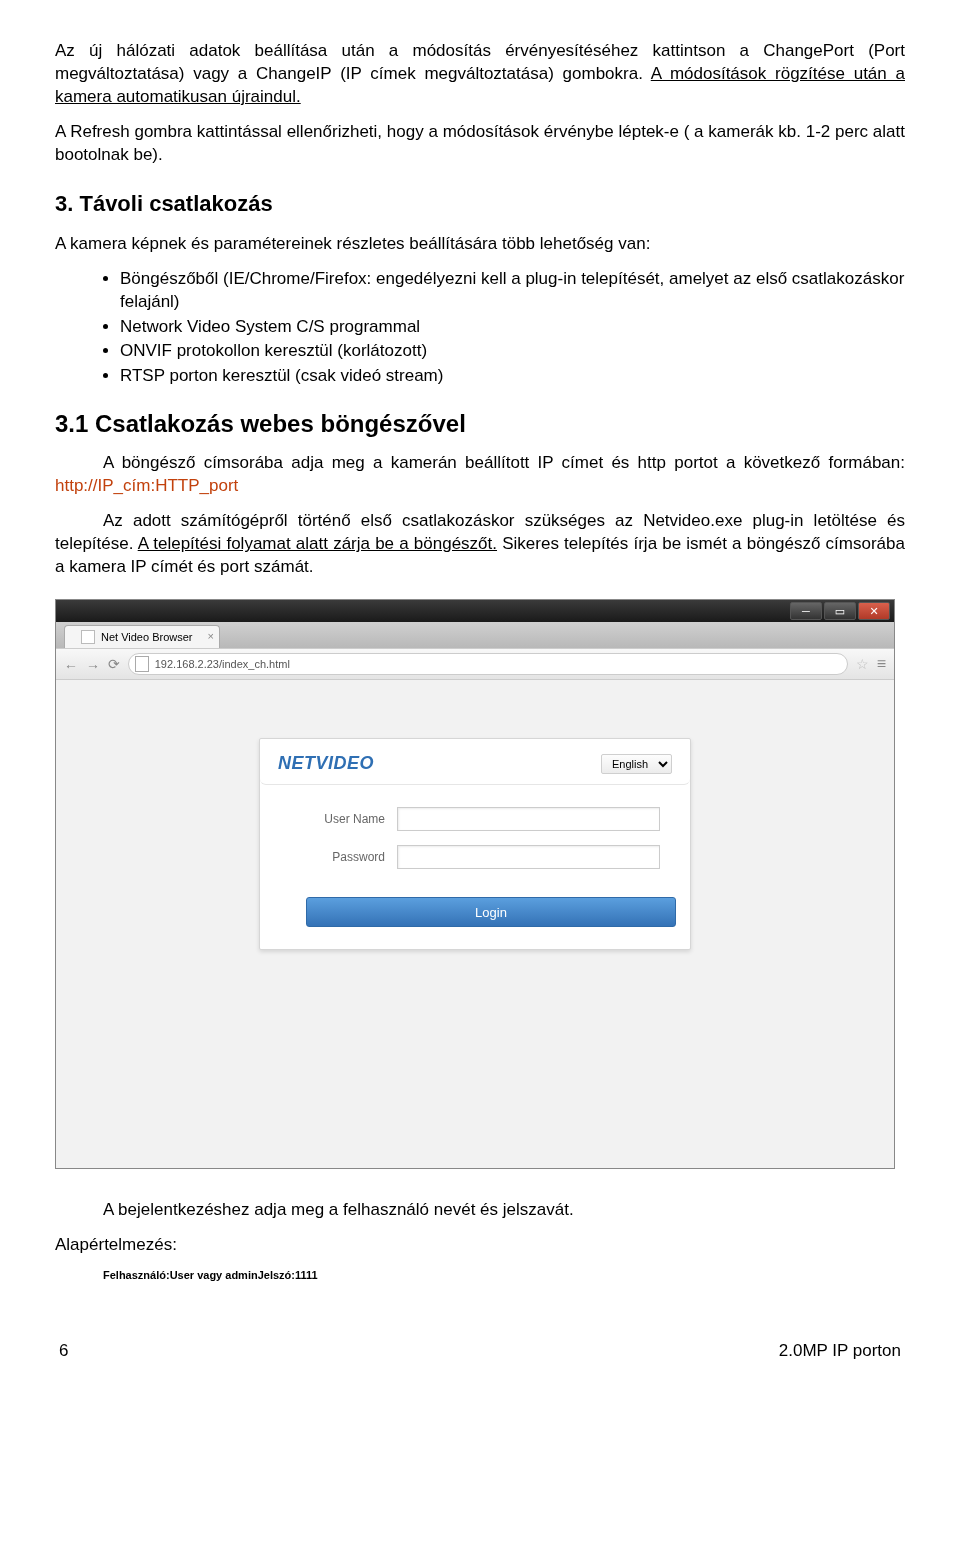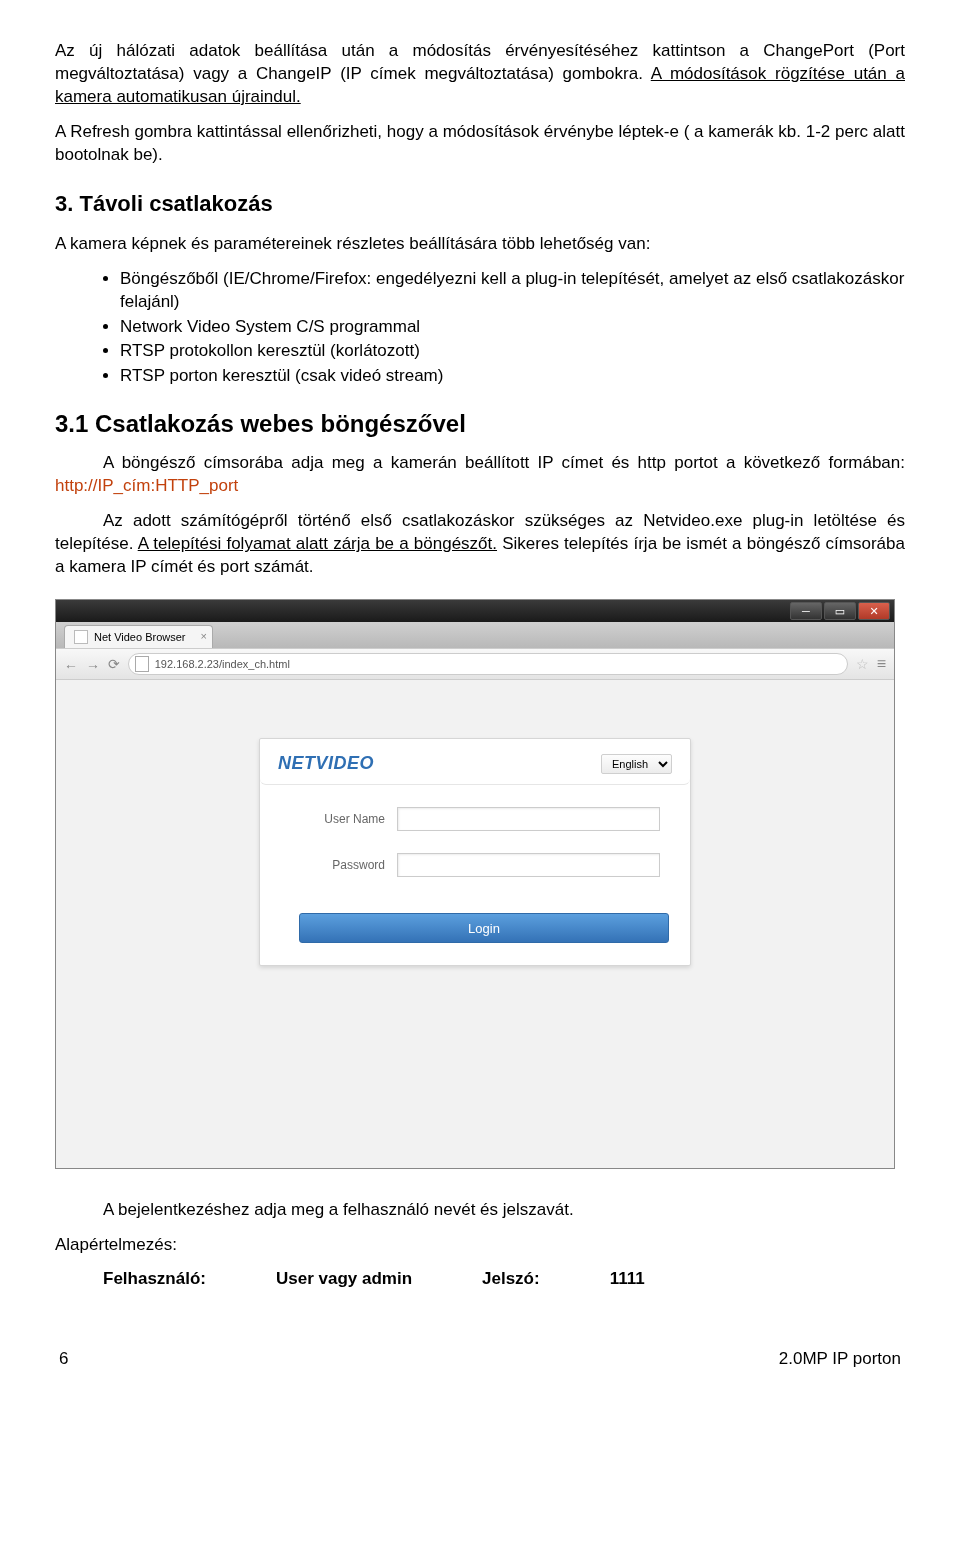--- a/index.html
+++ b/index.html
@@ -79,21 +79,21 @@
     height: 26px;
     display: flex;
     align-items: flex-end;
     padding-left: 8px;
   }
   .tab {
     background: #f5f5f5;
     border: 1px solid #aaa;
     border-bottom: none;
     border-radius: 4px 4px 0 0;
-    padding: 4px 18px 4px 9px;
+    padding: 4px 18px 4px 16px;
     font-size: 11px;
     display: flex;
     align-items: center;
     gap: 6px;
     position: relative;
     min-width: 120px;
   }
   .tab .xicon {
     position: absolute;
     right: 5px;
@@ -169,53 +169,52 @@
     font-size: 11px;
     padding: 2px 6px;
     font-family: inherit;
   }
   .login-body {
     padding: 22px 30px 22px 30px;
   }
   .field-row {
     display: flex;
     align-items: center;
-    margin-bottom: 22px;
+    margin-bottom: 14px;
   }
   .field-label {
     width: 95px;
     text-align: right;
     font-size: 12px;
     color: #666;
     padding-right: 12px;
   }
   .field-input {
     flex: 1;
     border: 1px solid #ccc;
     height: 22px;
     box-shadow: inset 1px 1px 2px rgba(0,0,0,0.08);
     font-size: 12px;
     padding: 0 4px;
   }
   .login-btn {
-    margin: 14px 0 0 9px;
+    margin: 14px 0 0 16px;
     width: 100%;
     background: linear-gradient(#5b9fde,#3472b6);
     color: #fff;
     border: 1px solid #2f6aa8;
     border-radius: 3px;
     height: 30px;
     font-size: 13px;
     cursor: pointer;
   }
   .creds-line {
     display: flex;
-    gap: 70px;
     padding-left: 48px;
-    font-size: 17px;
+    font-size: 11px;
     font-weight: bold;
   }
   .footer {
     display: flex;
     justify-content: space-between;
     font-size: 17px;
     margin-top: 60px;
     padding: 0 4px;
   }
   .favicon {
@@ -238,21 +237,21 @@
 
   <p class="justify">A Refresh gombra kattintással ellenőrizheti, hogy a módosítások érvénybe léptek-e ( a kamerák kb. 1-2 perc alatt bootolnak be).</p>
 
   <h2>3. Távoli csatlakozás</h2>
 
   <p>A kamera képnek és paramétereinek részletes beállítására több lehetőség van:</p>
 
   <ul>
     <li>Böngészőből (IE/Chrome/Firefox: engedélyezni kell a plug-in telepítését, amelyet az első csatlakozáskor felajánl)</li>
     <li>Network Video System C/S programmal</li>
-    <li>RTSP protokollon keresztül (korlátozott)</li>
+    <li>ONVIF protokollon keresztül (korlátozott)</li>
     <li>RTSP porton keresztül (csak videó stream)</li>
   </ul>
 
   <h3>3.1 Csatlakozás webes böngészővel</h3>
 
   <p class="justify indent">
     <span>A böngésző címsorába adja meg a kamerán beállított IP címet és http portot a következő formában: </span><span class="link-text">http://IP_cím:HTTP_port</span>
   </p>
 
   <p class="justify indent">

